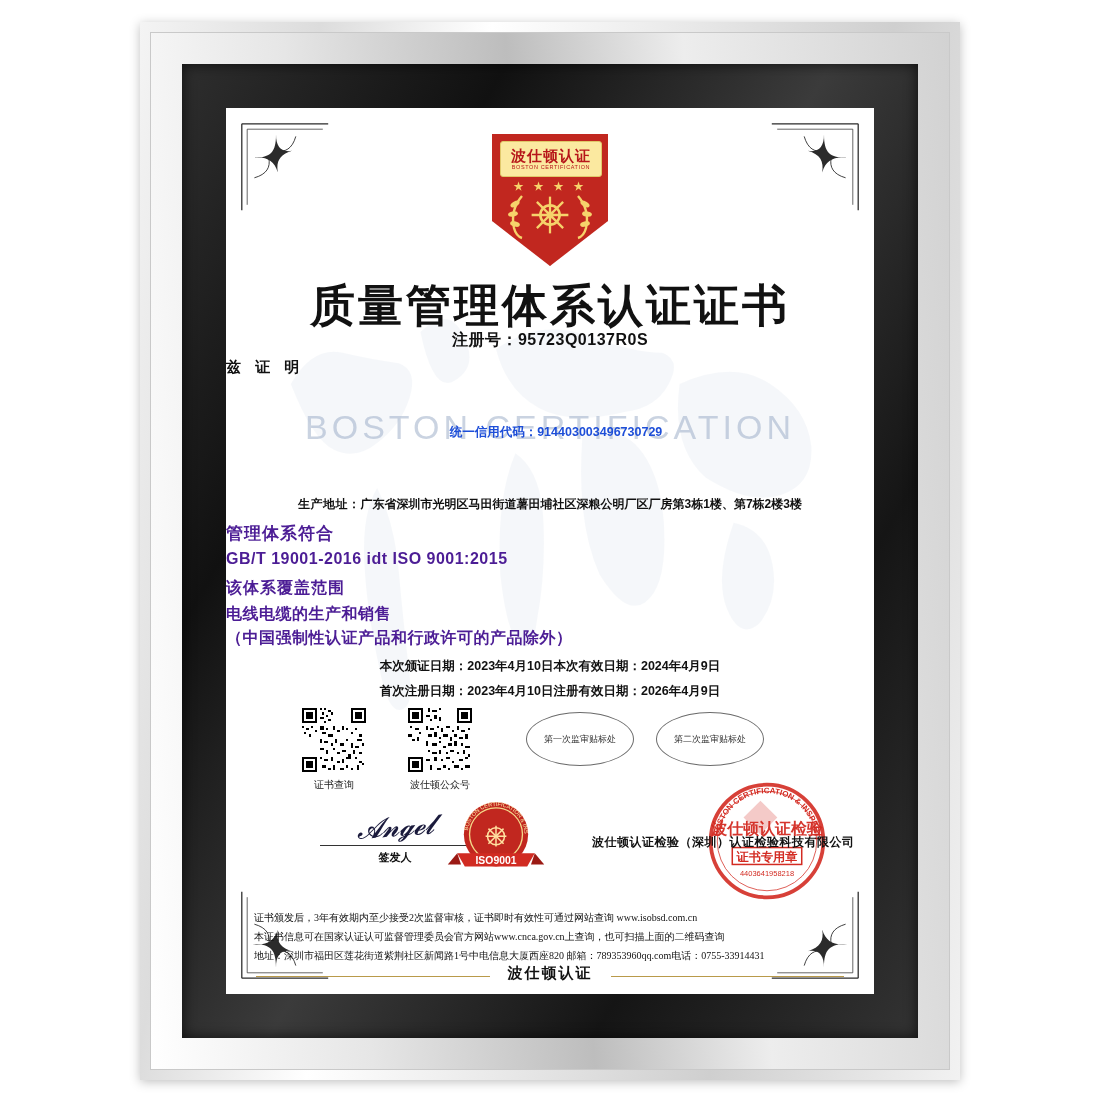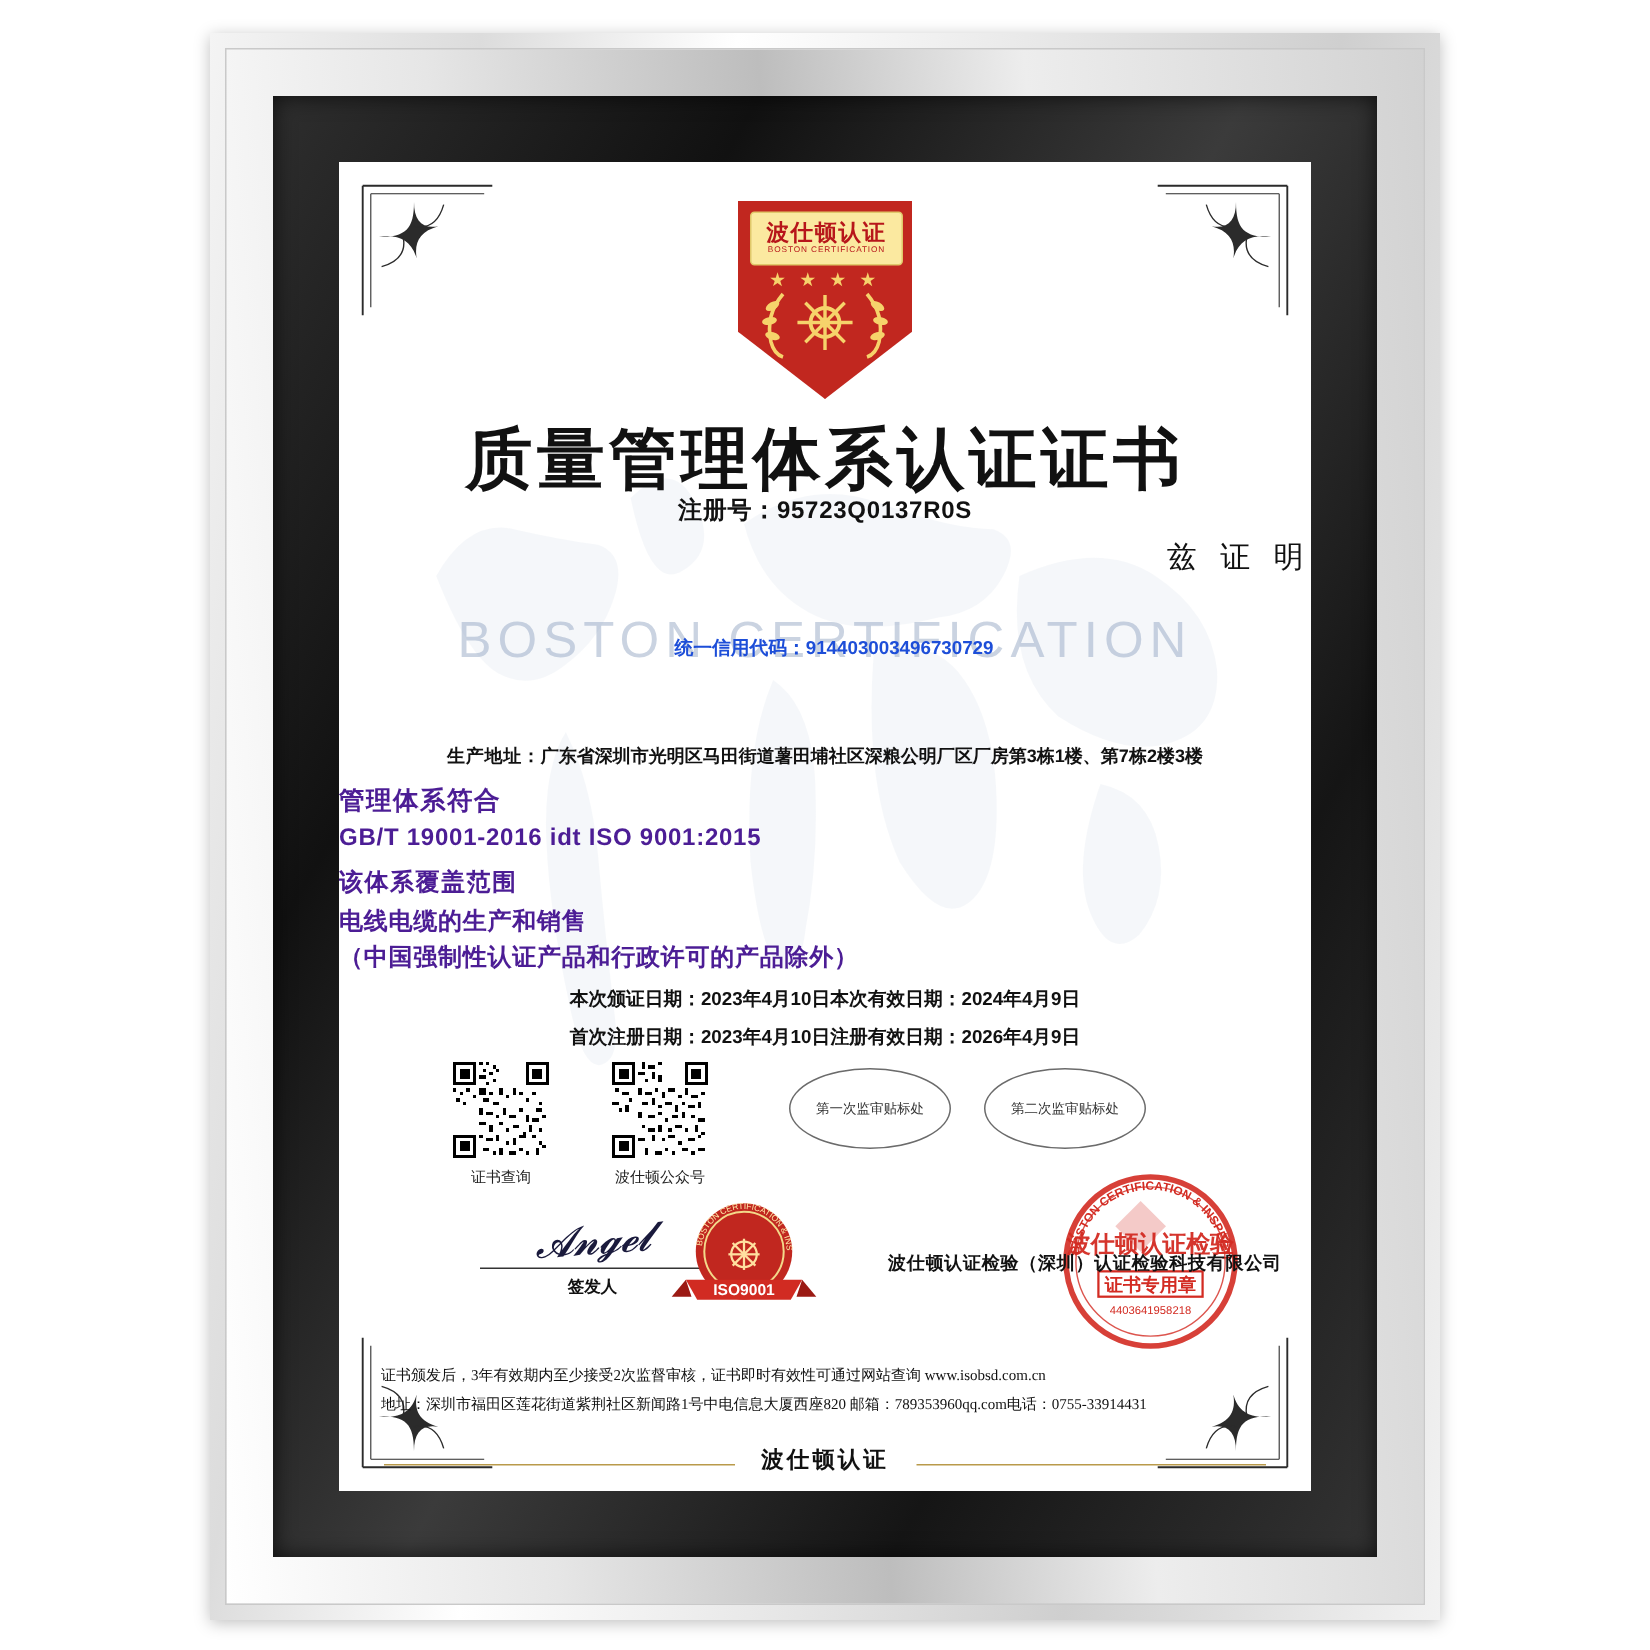--- a/index.html
+++ b/index.html
@@ -78,22 +78,22 @@
   h1.title{
     position:absolute;left:0;right:0;top:168px;text-align:center;
     margin:0;font-size:45px;font-weight:bold;letter-spacing:3px;color:#111;
     font-family:"Liberation Sans", sans-serif;
   }
   .regno{
     position:absolute;left:0;right:0;top:222px;text-align:center;
     font-size:16px;font-weight:bold;color:#111;letter-spacing:.5px;
   }
   .hereby{
-    position:absolute;left:0;right:0;top:250px;text-align:right;
-    font-size:20px;font-weight:normal;color:#111;letter-spacing:5px;
+    position:absolute;left:0;right:0;top:250px;text-align:left;
+    font-size:15px;font-weight:bold;color:#111;letter-spacing:5px;
   }
   .company{
     position:absolute;left:0;right:0;top:276px;text-align:center;
     font-size:25px;font-weight:bold;color:#111;letter-spacing:1.5px;
   }
   .credit{
     position:absolute;left:0;right:0;top:316px;text-align:center;
     font-size:12.5px;font-weight:bold;color:#1d4ed8;padding-left:12px;
   }
   .addr{
@@ -517,20 +517,21 @@
         <rect x="28" y="72" width="74" height="18" fill="none" stroke="#d32b22" stroke-width="1.6"></rect>
         <text x="65" y="86" text-anchor="middle" font-size="13" font-weight="bold" fill="#d32b22" font-family="Liberation Sans, sans-serif">证书专用章</text>
         <text x="65" y="102" text-anchor="middle" font-size="8" fill="#d32b22" font-family="Liberation Sans, sans-serif">4403641958218</text>
         <path d="M40 40 L58 22 L76 40 L58 58 Z" fill="#d32b22" opacity="0.25"></path>
       </svg>
 
       <div class="cert-company">波仕顿认证检验（深圳）认证检验科技有限公司</div>
 
       <div class="fineprint">
         <span class="l">证书颁发后，3年有效期内至少接受2次监督审核，证书即时有效性可通过网站查询 www.isobsd.com.cn</span>
+        <span class="l">本证书信息可在国家认证认可监督管理委员会官方网站www.cnca.gov.cn上查询，也可扫描上面的二维码查询</span>
         <span class="l">地址：深圳市福田区莲花街道紫荆社区新闻路1号中电信息大厦西座820 邮箱：789353960qq.com电话：0755-33914431</span>
       </div>
 
       <div class="footer-rule"></div>
       <div class="footer-brand">
         <span>波仕顿认证</span>
       </div>
 
     </div>
   </div>

